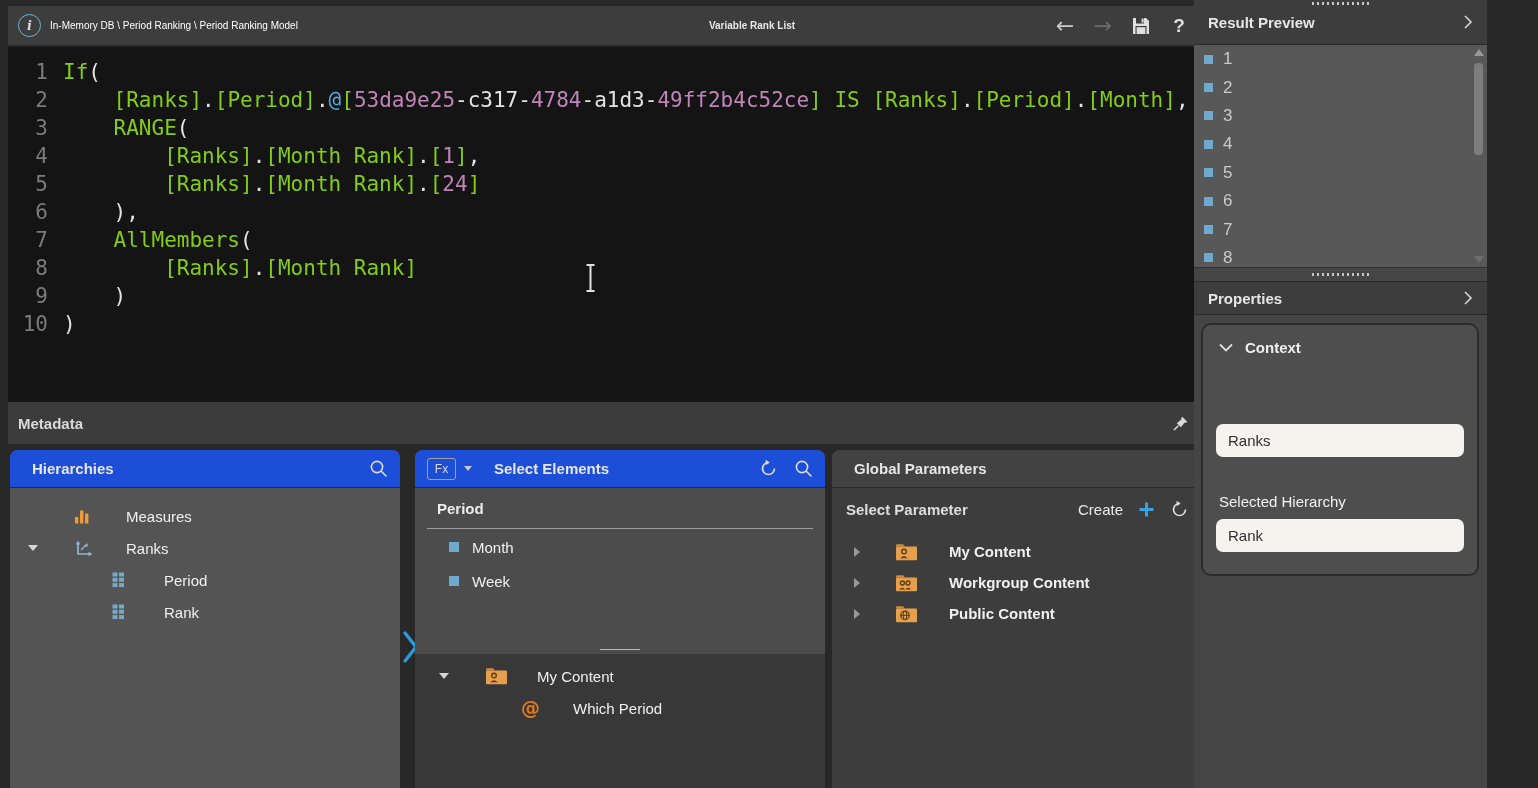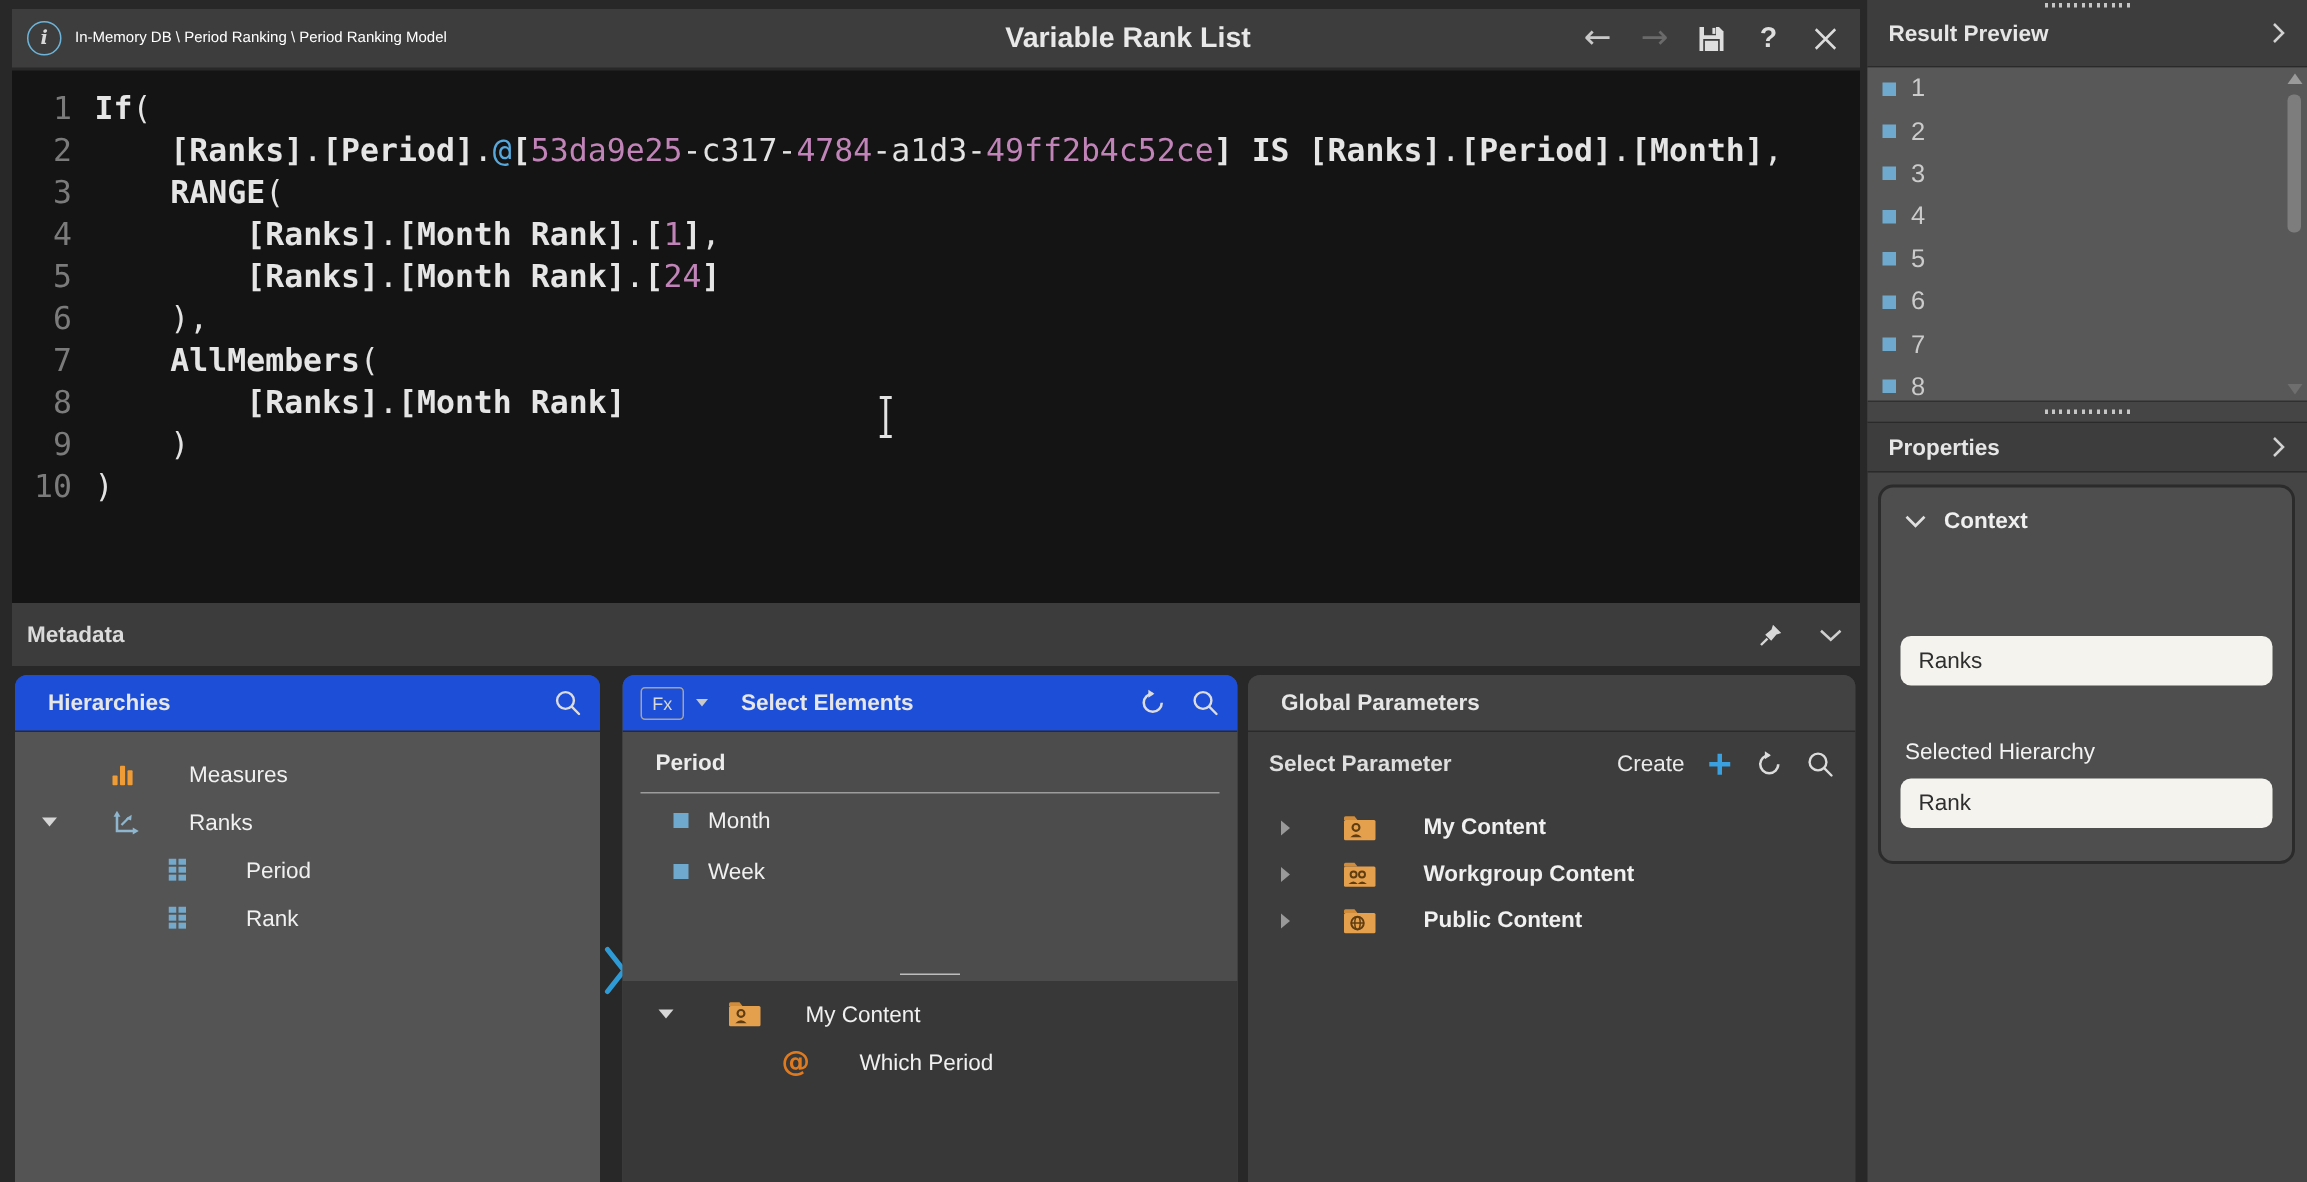--- a/index.html
+++ b/index.html
@@ -7,33 +7,33 @@
        font-family:"Liberation Sans",sans-serif;color:#e6e6e6;}
   .abs{position:absolute;}
 
   
   .titlebar{left:8px;top:6px;width:1232px;height:39px;background:#3d3d3d;display:flex;align-items:center;}
   .crumbwrap{display:flex;align-items:center;gap:9px;margin-left:10px;}
   .info-circle{width:21px;height:21px;border:1.6px solid #6db4d8;border-radius:50%;flex:none;
       display:flex;align-items:center;justify-content:center;
       font:italic bold 13px "DejaVu Serif",serif;color:#d9d9d9;}
   .crumb{font-size:10px;color:#ffffff;}
-  .wintitle{position:absolute;left:744px;transform:translateX(-50%);font-size:19px;font-weight:bold;color:#e8e8e8;}
+  .wintitle{position:absolute;left:744px;transform:translateX(-50%);font-size:10px;font-weight:bold;color:#e8e8e8;}
   .tb-icons{position:absolute;right:4px;top:0;height:39px;display:flex;align-items:center;}
   .tb-btn{width:38px;height:39px;display:flex;align-items:center;justify-content:center;cursor:default;}
   .arrow{font-family:"DejaVu Sans",sans-serif;font-size:22px;line-height:1;}
   .arrow.back{color:#c9c9c9;} .arrow.fwd{color:#6a6a6a;}
   .help-q{font-size:19px;font-weight:bold;color:#dedede;}
 
   
   .editor{left:8px;top:47px;width:1232px;height:355px;background:#141414;padding-top:11px;box-sizing:border-box;}
   .code-line{display:flex;height:28px;line-height:28px;font-family:"DejaVu Sans Mono",monospace;font-size:21px;}
   .gutter{width:40px;flex:none;text-align:right;color:#7b7b7b;margin-right:15px;}
   .code{white-space:pre;}
-  .tok-kw{color:#e5e5e5;font-weight:bold;} .tok-num{color:#c084b8;} .tok-op{color:#e3e3e3;} .tok-at{color:#57a9dd;}
+  .tok-kw{color:#84cc16;} .tok-num{color:#c084b8;} .tok-op{color:#e3e3e3;} .tok-at{color:#57a9dd;}
   .ibeam{left:583px;top:263px;}
 
   
   .metabar{left:8px;top:402px;width:1232px;height:42px;background:#3c3c3c;display:flex;align-items:center;}
   .metabar .lbl{margin-left:10px;font-size:15px;font-weight:bold;color:#dadada;}
   .meta-icons{position:absolute;right:12px;display:flex;align-items:center;gap:24px;}
 
   
   .panel{position:absolute;top:450px;bottom:0;border-radius:8px 8px 0 0;overflow:hidden;background:#4e4e4e;}
   .panel-header{height:38px;background:#1d4ed8;border-bottom:1px solid #2a2a2a;display:flex;align-items:center;padding:0 12px;box-sizing:border-box;}
@@ -74,21 +74,21 @@
   .create-lbl{font-size:15px;color:#eaeaea;}
   .gp-tree{padding-top:6px;}
   .gp-tree .tree-row{height:31px;padding-left:22px;font-weight:bold;}
   .gp-tree .caret-slot{width:17px;}
   .folder-slot{width:30px;flex:none;display:flex;align-items:center;}
 
   
   .blue-chev{left:402px;top:630px;}
 
   
-  .rightcol{left:1245px;top:0;width:293px;height:788px;background:#454545;}
+  .rightcol{left:1194px;top:0;width:293px;height:788px;background:#454545;}
   .rp-header{height:45px;background:#3d3d3d;border-bottom:1px solid #2a2a2a;display:flex;align-items:center;padding:0 14px;box-sizing:border-box;position:relative;}
   .chev-right{margin-left:auto;}
   .grip-dots{position:absolute;left:50%;transform:translateX(-50%);width:58px;height:3px;
       background-image:repeating-linear-gradient(90deg,#c6c6c6 0 2px,transparent 2px 5px);}
   .rp-list{height:222px;background:#585858;position:relative;overflow:hidden;border-bottom:1px solid #303030;}
   .rp-row{display:flex;align-items:center;height:28.4px;padding-left:10px;font-size:17px;color:#cbcbcb;}
   .rp-row .sq{width:9px;height:9px;margin-right:10px;}
   .scrollbar{position:absolute;right:2px;top:2px;bottom:2px;width:12px;}
   .sb-up{position:absolute;top:2px;left:1px;width:0;height:0;border-left:5px solid transparent;border-right:5px solid transparent;border-bottom:7px solid #9a9a9a;}
   .sb-thumb{position:absolute;top:16px;left:1px;width:9px;height:92px;background:#7d7d7d;border-radius:4px;}

